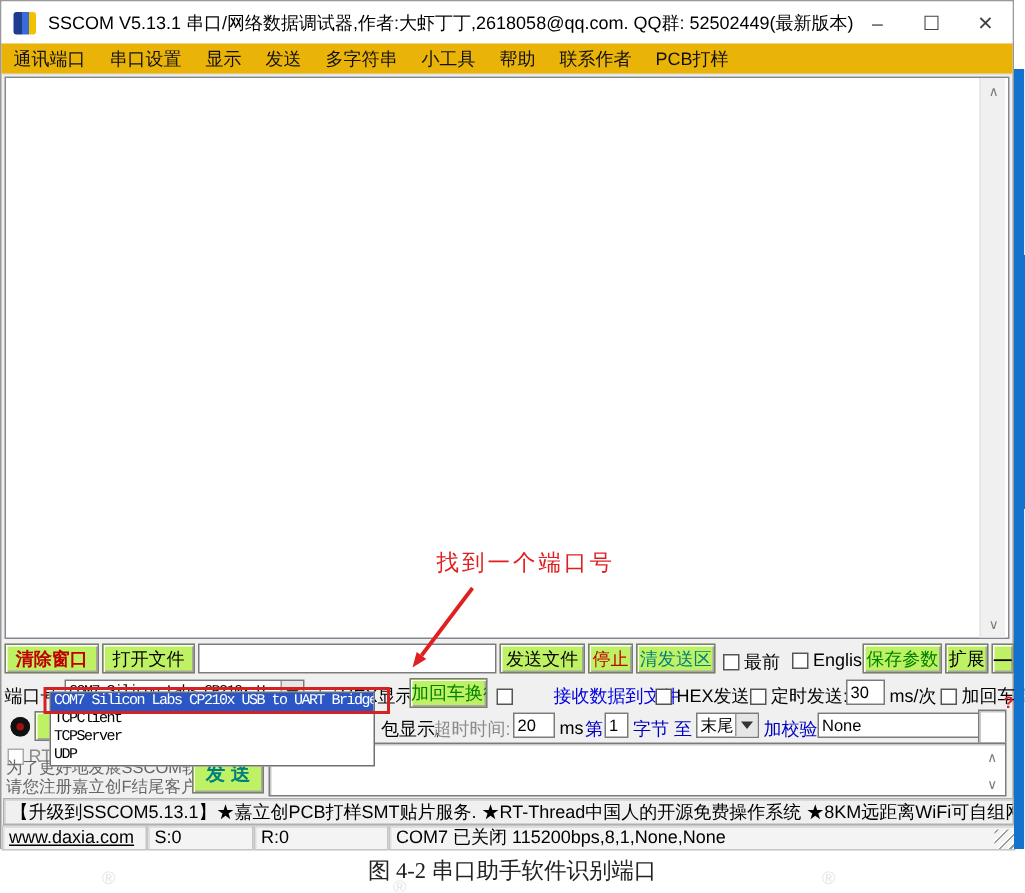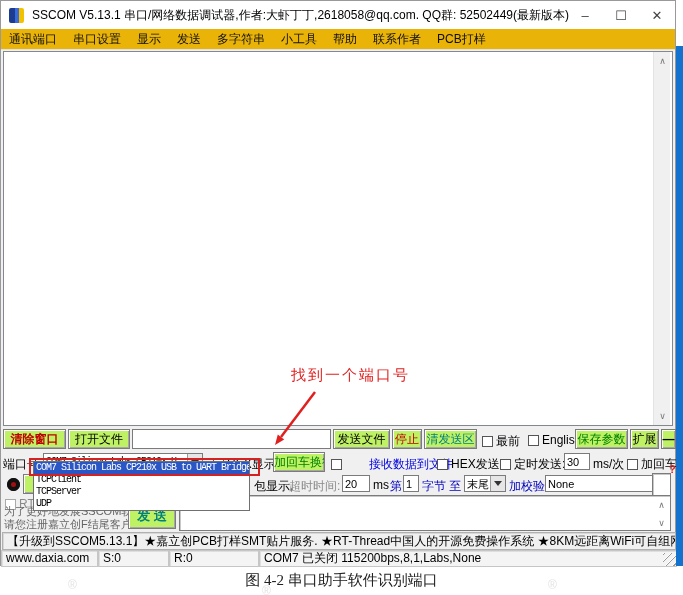--- a/index.html
+++ b/index.html
@@ -179,24 +179,24 @@
     <div class="btn" style="left:127px; top:502px; width:48px; height:26px; line-height:24px; color:#007f7f; font-weight:bold; font-size:13px;">发 送</div>
 
     <div class="sunken" style="position:absolute; left:651px; top:472px; width:19px; height:23px;"></div>
     <div class="sunken" style="position:absolute; left:178px; top:494px; width:492px; height:36px;"></div>
     <div class="scroll-arrow" style="left:652px; top:496px;">∧</div>
     <div class="scroll-arrow" style="left:652px; top:514px;">∨</div>
 
     <div class="banner">【升级到SSCOM5.13.1】★嘉立创PCB打样SMT贴片服务. ★RT-Thread中国人的开源免费操作系统 ★8KM远距离WiFi可自组网 ★新一代WiFi芯片兼容</div>
 
     <div class="statusbar">
-      <div class="status-cell" style="width:97px;">www.daxia.com</div>
+      <div class="status-cell" style="width:97px;text-decoration:underline;">www.daxia.com</div>
       <div class="status-cell" style="width:71px;">S:0</div>
       <div class="status-cell" style="width:90px;">R:0</div>
-      <div class="status-cell" style="flex:1;">COM7 已关闭  115200bps,8,1,Labs,None</div>
+      <div class="status-cell" style="flex:1;">COM7 已关闭  115200bps,8,1,None,None</div>
       <div class="grip"></div>
     </div>
 
   </div>
 
   <div class="blue-strip"></div>
 
   <div class="dropdown">
     <div class="dd-item sel">COM7 Silicon Labs CP210x USB to UART Bridge</div>
     <div class="dd-item">TCPClient</div>

